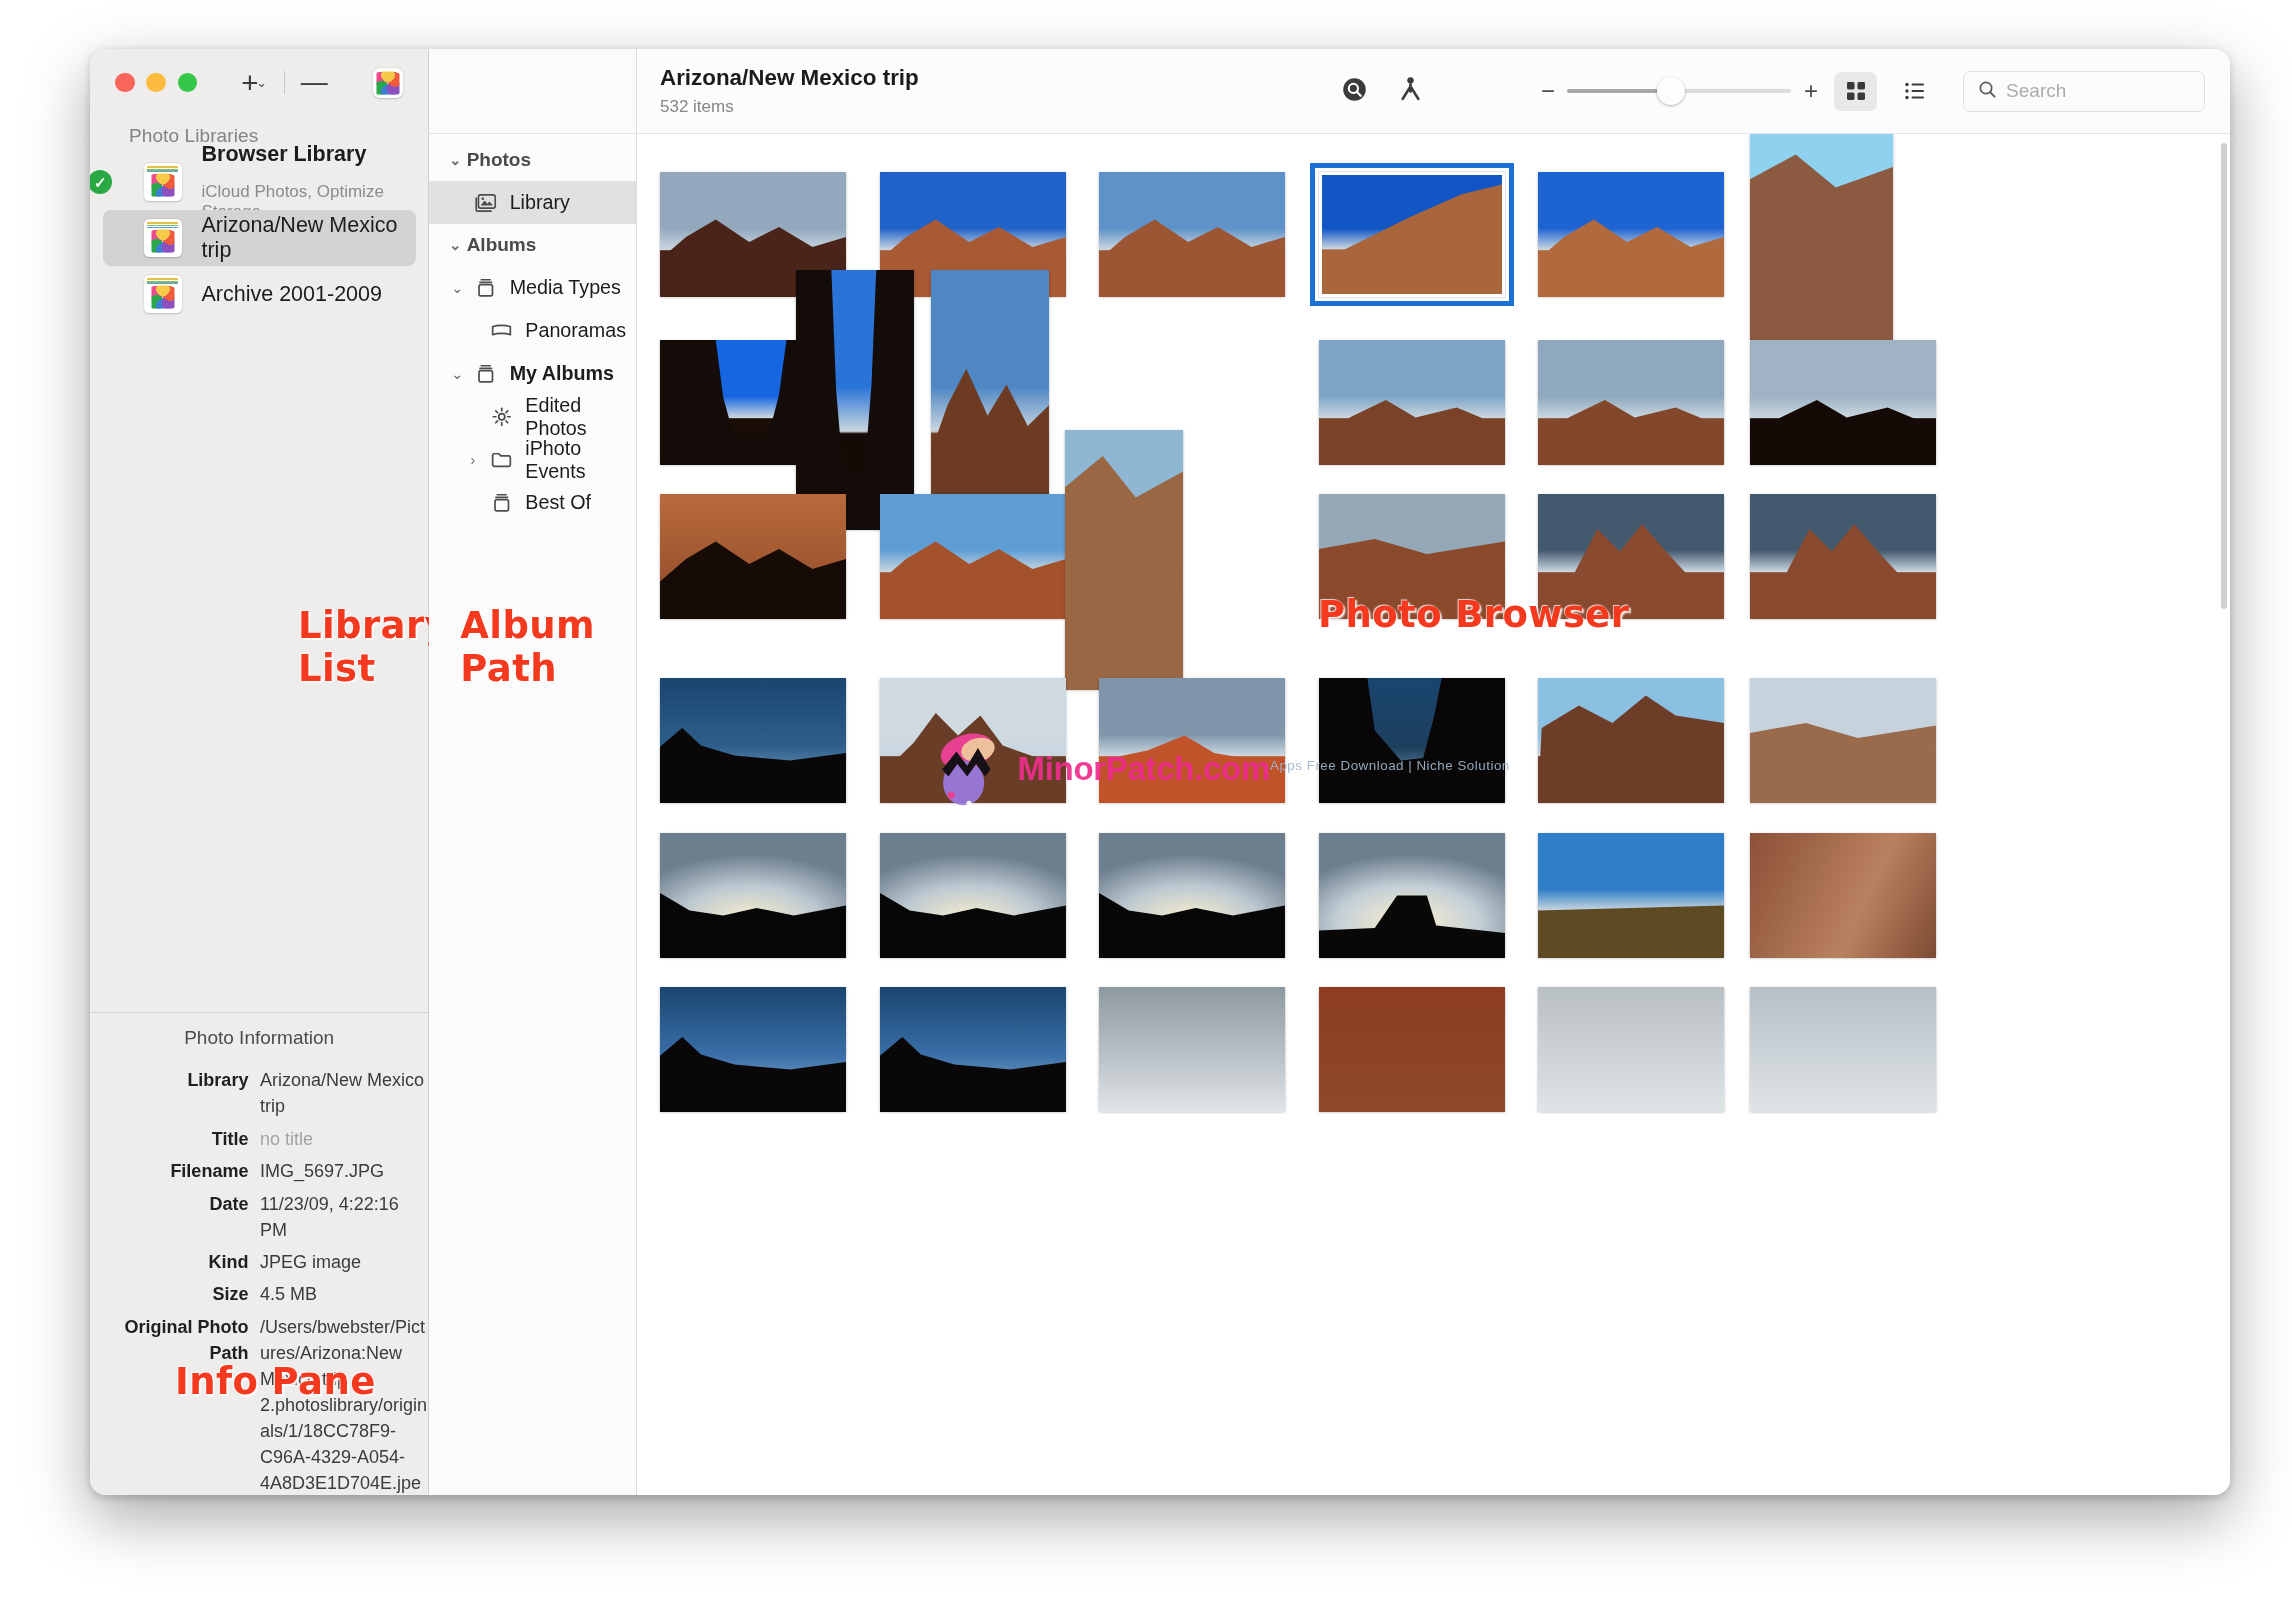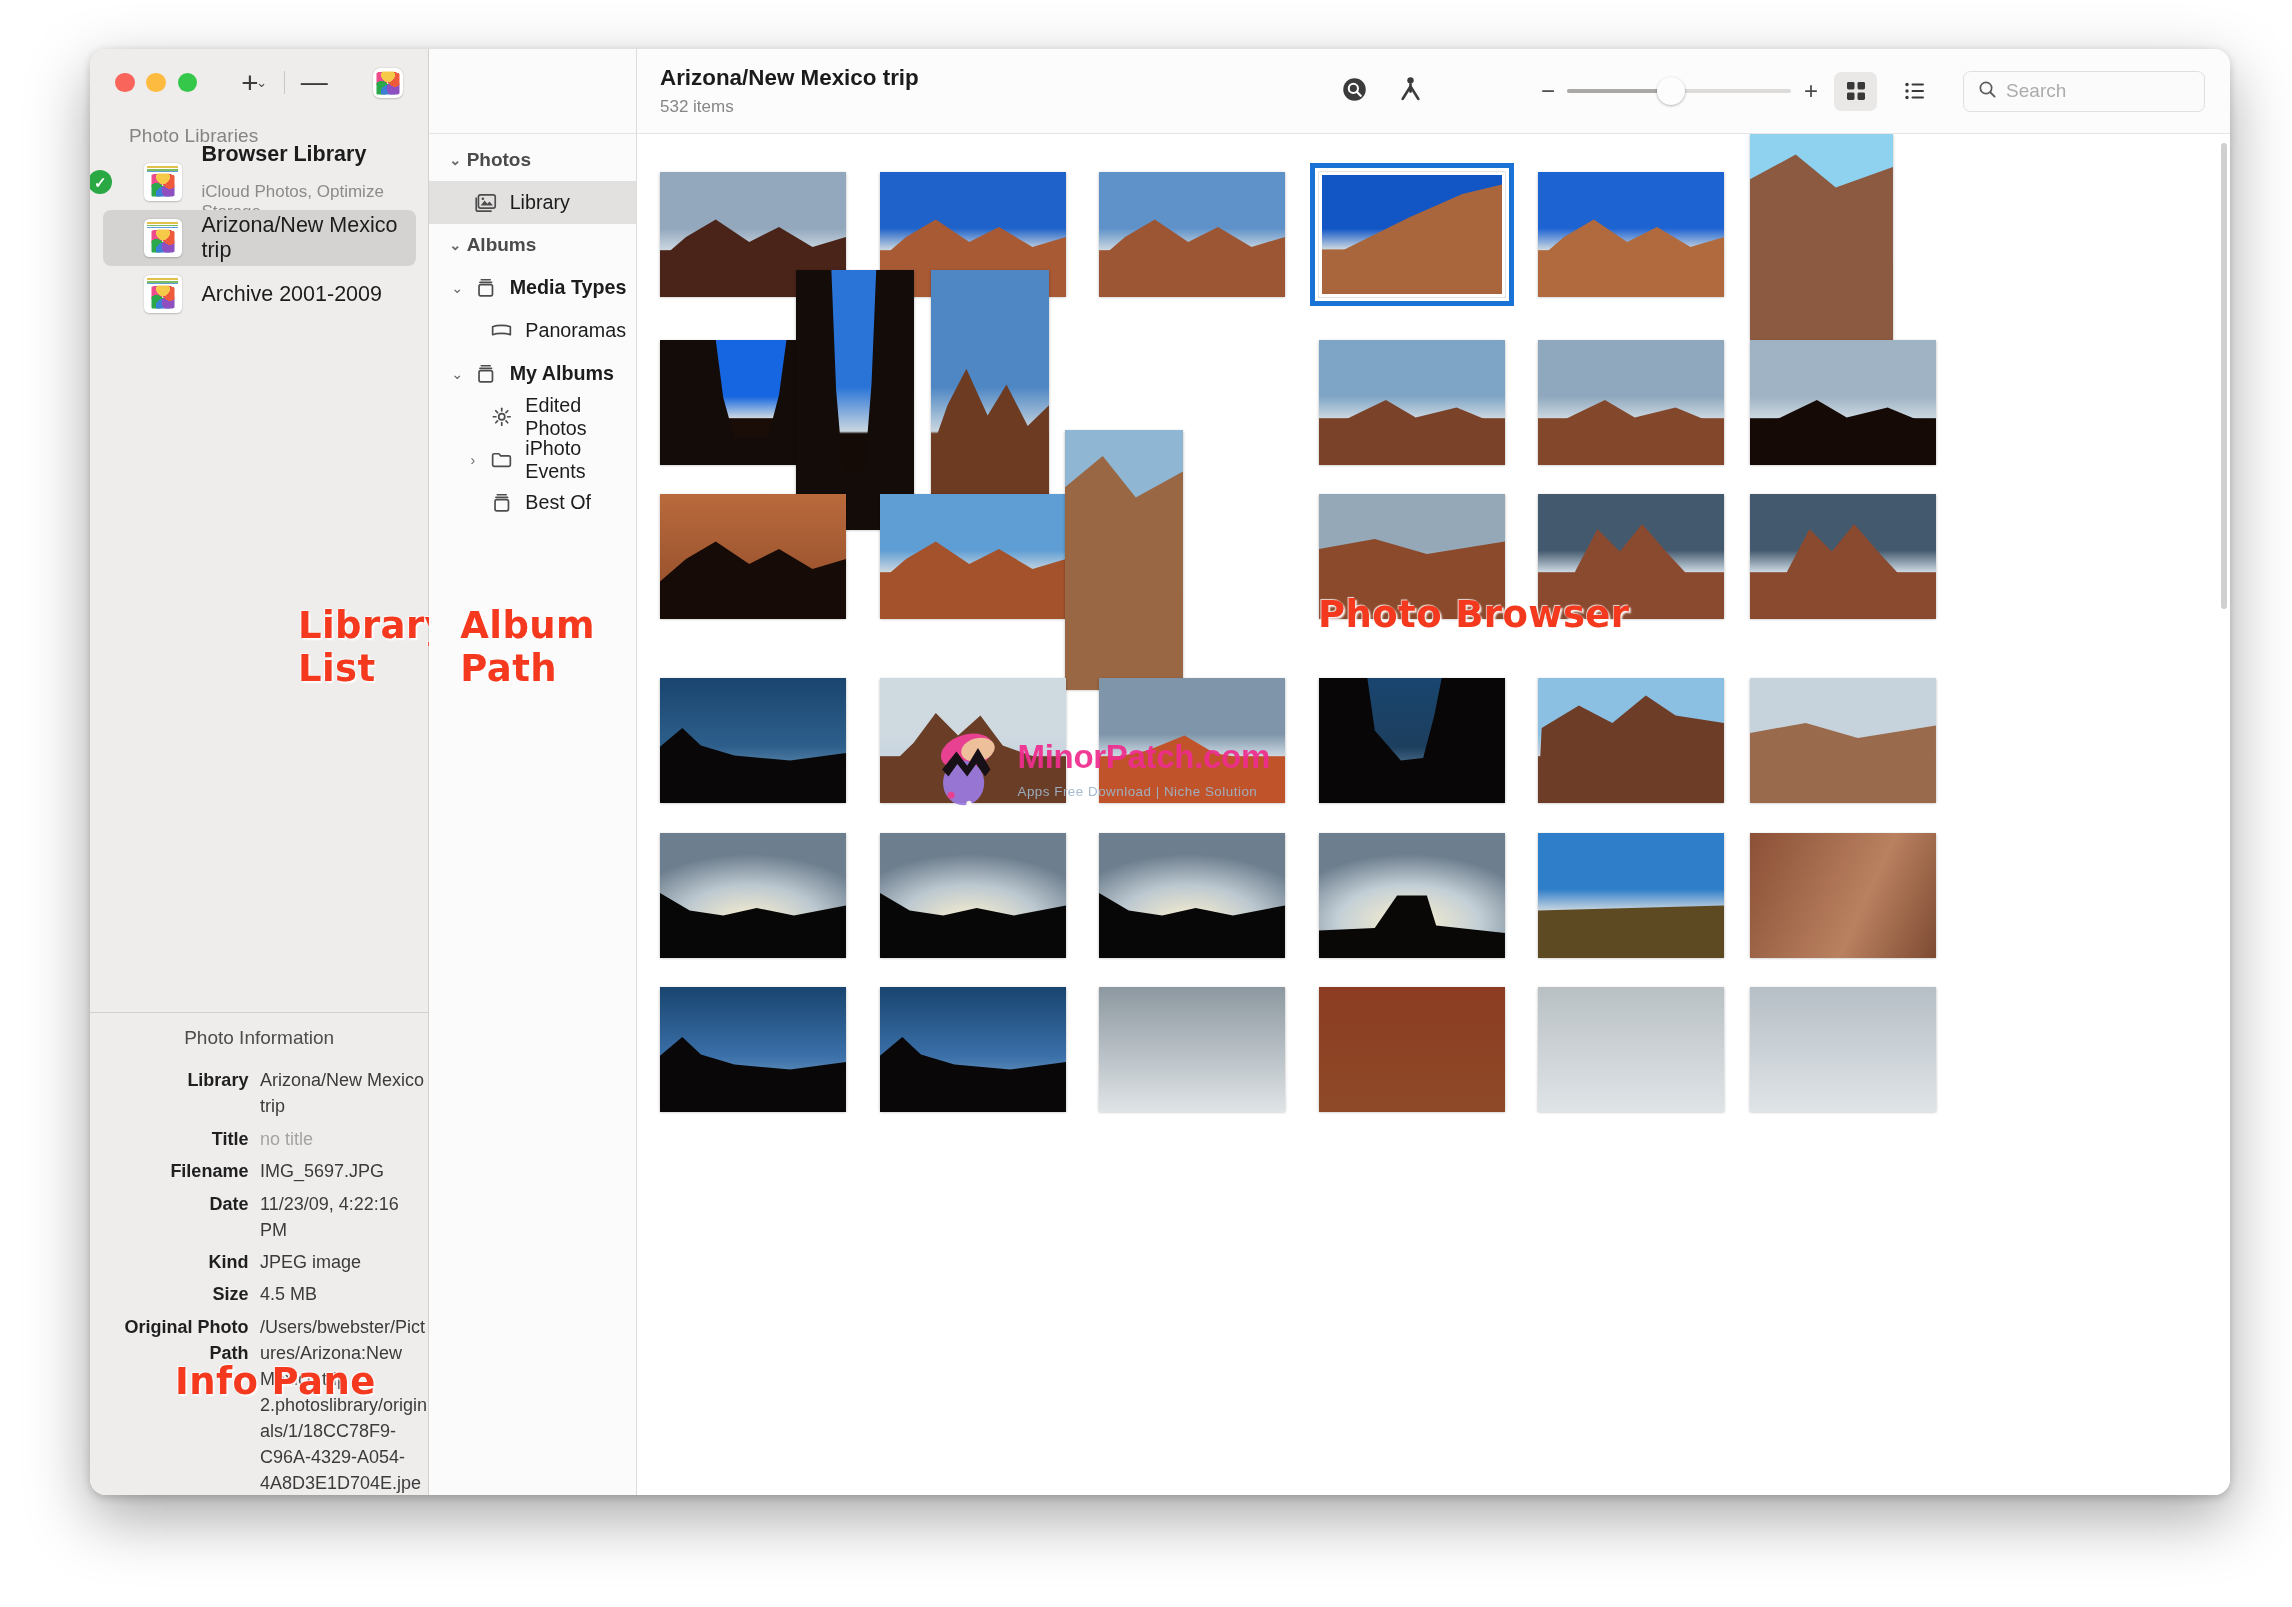--- a/index.html
+++ b/index.html
@@ -229,21 +229,21 @@
   #annot-browser { position: absolute; left: 681px; top: 459px; font-size: 37px; z-index: 40; }
 
   
   #watermark {
     position: absolute; left: 296px; top: 596px; z-index: 45;
     display: flex; align-items: center; gap: 12.5px; opacity: .93;
   }
   #wm-mark {
     width: 72px; height: 77px; position: relative; flex: none;
   }
-  #wm-text-wrap { display: flex; flex-direction: column; }
+  #wm-text-wrap { display: flex; flex-direction: row; }
   #wm-title { font-size: 33px; font-weight: bold; color: #ef2d8e; letter-spacing: -0.3px; }
   #wm-sub { font-size: 13.4px; color: #9fb5c9; margin-top: 8px; letter-spacing: 0.5px; }
   #grid-scrollbar {
     position: absolute; right: 2.7px; top: 9px; width: 6.3px; height: 466px;
     background: #c9c8c7; border-radius: 3.6px; opacity: .85;
   }
 </style>
 </head>
 <body>
 
@@ -367,21 +367,21 @@
         </div>
         <div class="tree-row indent-0">
           <span class="tw">⌄</span>
           <span class="tree-icon">
             <svg width="21.5" height="21.5" viewBox="0 0 24 24">
               <line x1="7" y1="3" x2="17" y2="3" stroke="#4e4d4d" stroke-width="1.8" stroke-linecap="round"></line>
               <line x1="5.5" y1="6" x2="18.5" y2="6" stroke="#4e4d4d" stroke-width="1.8" stroke-linecap="round"></line>
               <rect x="4.5" y="8.5" width="15" height="12.5" rx="2" fill="none" stroke="#4e4d4d" stroke-width="1.9"></rect>
             </svg>
           </span>
-          <span style="font-weight: bold; text-align: right;">Media Types</span>
+          <span style="font-weight: normal; text-align: right;">Media Types</span>
         </div>
         <div class="tree-row indent-1">
           <span class="tw"></span>
           <span class="tree-icon">
             <svg width="23" height="21.5" viewBox="0 0 26 24">
               <path d="M3 7.5 C8 5.5 18 5.5 23 7.5 L23 16.5 C18 14.5 8 14.5 3 16.5 Z" fill="none" stroke="#4e4d4d" stroke-width="1.9" stroke-linejoin="round"></path>
             </svg>
           </span>
           <span>Panoramas</span>
         </div>

